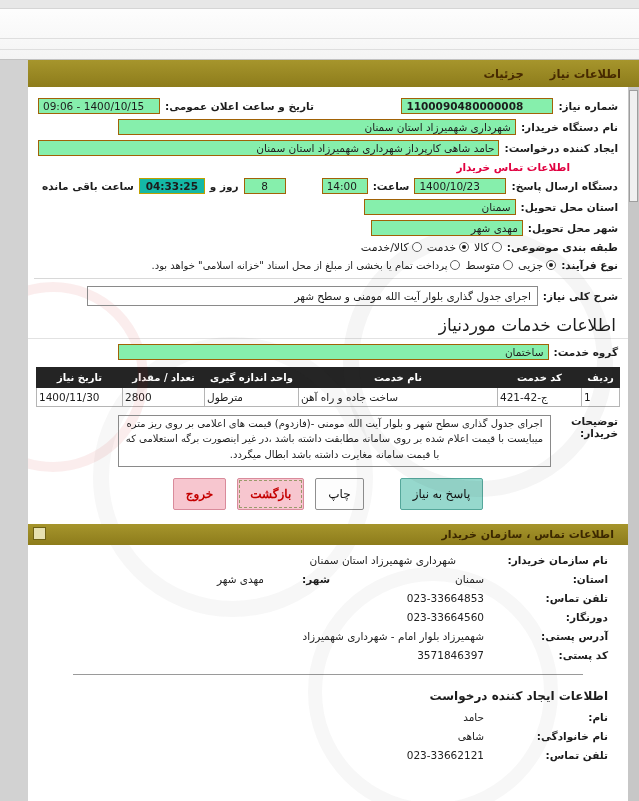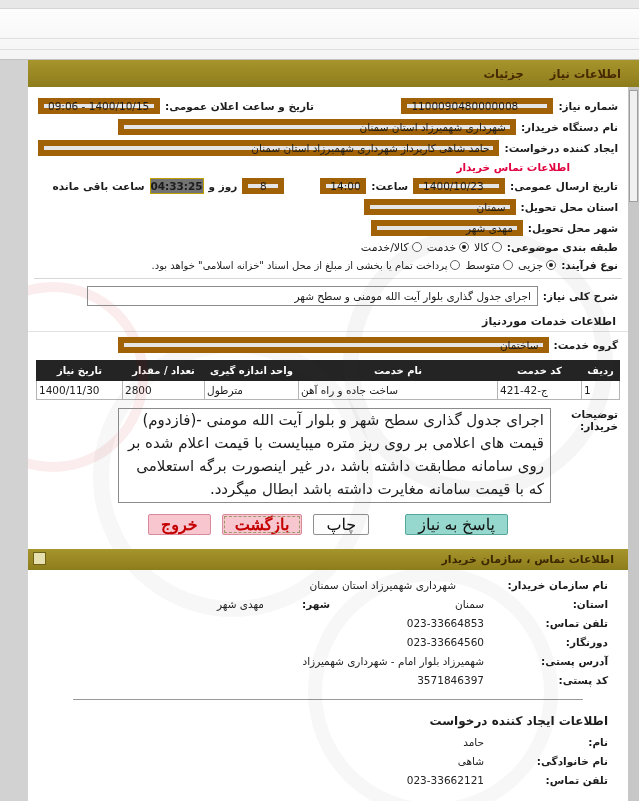--- a/index.html
+++ b/index.html
@@ -12,41 +12,41 @@
   .panel{position:absolute;top:87px;left:28px;right:11px;bottom:0;background:#fff;font-size:11px;color:#1c1c1c;overflow:hidden}
   .scrollbar{position:absolute;top:87px;right:0;width:11px;bottom:0;background:#c7c7c7}
   .scrollbar .thumb{position:absolute;top:3px;left:1px;right:1px;height:112px;background:#f0f0f0;border:1px solid #9e9e9e}
   .wm{position:absolute;border-radius:50%;pointer-events:none}
   .wm1{top:140px;right:15px;width:270px;height:270px;border:16px solid rgba(60,60,60,.05)}
   .wm2{top:250px;right:255px;width:280px;height:280px;border:16px solid rgba(60,60,60,.045)}
   .wm3{top:480px;right:70px;width:250px;height:250px;border:14px solid rgba(60,60,60,.04)}
   .wm4{top:195px;left:-70px;width:190px;height:190px;border:10px solid rgba(200,0,0,.07)}
   .row{display:flex;align-items:center;gap:5px;padding:2.5px 10px;position:relative}
   .lbl{font-weight:bold;white-space:nowrap;font-size:10.5px}
-  .fld{border:6px solid #a16207;background:#e5e5e5;height:16px;display:flex;align-items:center;padding:0 4px;font-size:10.5px}
+  .fld{border:1px solid #a16207;background:#86efac;height:16px;display:flex;align-items:center;padding:0 4px;font-size:10.5px}
   .num{direction:ltr;justify-content:flex-start}
   .grow{flex:1}
   .w150{width:152px}.w120{width:122px}.w90{width:92px}.w45{width:46px}.w40{width:42px;justify-content:center}
-  .bold{font-weight:normal}
+  .bold{font-weight:bold}
   .spacer{flex:1}
   .link-red{color:#e10040;font-weight:bold;font-size:10.5px;cursor:pointer}
-  .yellow{background:#737373;border:1px solid #bfa000;font-weight:bold;width:54px;justify-content:center;direction:ltr}
+  .yellow{background:#14b8a6;border:1px solid #bfa000;font-weight:bold;width:66px;justify-content:center;direction:ltr}
   .opt{display:flex;align-items:center;gap:3px}
   .radio{width:10px;height:10px;border:1px solid #616161;border-radius:50%;background:#fff;position:relative;flex:none}
   .radio.sel::after{content:"";position:absolute;inset:2px;border-radius:50%;background:#1d1d1d}
   .divider{border-top:1px solid #d8d8d8;margin:4px 6px}
   .bigbox{border:1px solid #8a8a8a;min-height:20px;display:flex;align-items:center;padding:1px 6px;font-size:10.5px}
-  .notes{border:1px solid #8a8a8a;min-height:52px;padding:0 6px;font-size:15px;line-height:1.55;text-align:right;flex:1}
-  .sec-title{font-weight:bold;padding:5px 12px 3px;border-bottom:1px solid #e2e2e2;margin:2px 0;font-size:11px}
+  .notes{border:1px solid #8a8a8a;min-height:52px;padding:0 6px;font-size:10px;line-height:1.55;text-align:center;flex:1}
+  .sec-title{font-weight:normal;padding:5px 12px 3px;border-bottom:1px solid #e2e2e2;margin:2px 0;font-size:17px}
   table{border-collapse:collapse;margin:5px 8px;width:calc(100% - 16px);table-layout:fixed}
   th{background:#242424;color:#fff;font-size:10px;font-weight:bold;padding:4px 2px;border:1px solid #242424}
   td{border:1px solid #b5b5b5;font-size:10.5px;padding:3px 2px;text-align:left;background:#fff}
   .ltrcell{direction:ltr}
   .btn-row{display:flex;justify-content:center;align-items:center;gap:11px;padding:9px 0 6px}
-  .btn{height:21px;display:flex;align-items:center;padding:4px 12px;font-size:16px;border-radius:2px;cursor:pointer;white-space:nowrap}
+  .btn{height:21px;display:flex;align-items:center;padding:15px 12px;font-size:12px;border-radius:2px;cursor:pointer;white-space:nowrap}
   .btn-teal{background:#96d8cd;border:1px solid #55a79b;color:#111}
   .btn-white{background:#fdfdfd;border:1px solid #8f8f8f;color:#111}
   .btn-pink{background:#f7c6cf;border:1px solid #d98b9b;color:#c40000;font-weight:bold}
   .btn-back{outline:1px dashed #9a9a6a;outline-offset:-3px}
   .btn-reply{margin-left:25px}
   .sec-bar{background:linear-gradient(#a6952c,#8d7c1b);color:#3c2800;font-weight:bold;font-size:11px;height:21px;display:flex;align-items:center;padding:0 14px;position:relative;margin-top:8px}
   .sec-bar .corner{position:absolute;left:5px;top:3px;width:13px;height:13px;background:#e6e0b0;border:1px solid #6e6114}
   .c-row{display:flex;align-items:center;padding:3.5px 20px;gap:4px;font-size:10.5px}
   .c-lbl{font-weight:bold;width:120px;flex:none}
   .c-lbl.narrow{width:62px}
@@ -100,21 +100,21 @@
   <div class="row">
     <span class="lbl">ایجاد کننده درخواست:</span>
     <span class="fld grow" style="">حامد شاهی کارپرداز شهرداری شهمیرزاد استان سمنان</span>
   </div>
 
   <div class="row" style="padding-right:58px">
     <span class="link-red">اطلاعات تماس خریدار</span>
   </div>
 
   <div class="row">
-    <span class="lbl">تاریخ ارسال عمومی:</span>
+    <span class="lbl">دستگاه ارسال پاسخ:</span>
     <span class="fld w90 num">1400/10/23</span>
     <span class="lbl">ساعت:</span>
     <span class="fld w45 num">14:00</span>
     <span style="width:26px"></span>
     <span class="fld w40">8</span>
     <span class="lbl">روز و</span>
     <span class="fld yellow">04:33:25</span>
     <span class="lbl">ساعت باقی مانده</span>
   </div>
 

